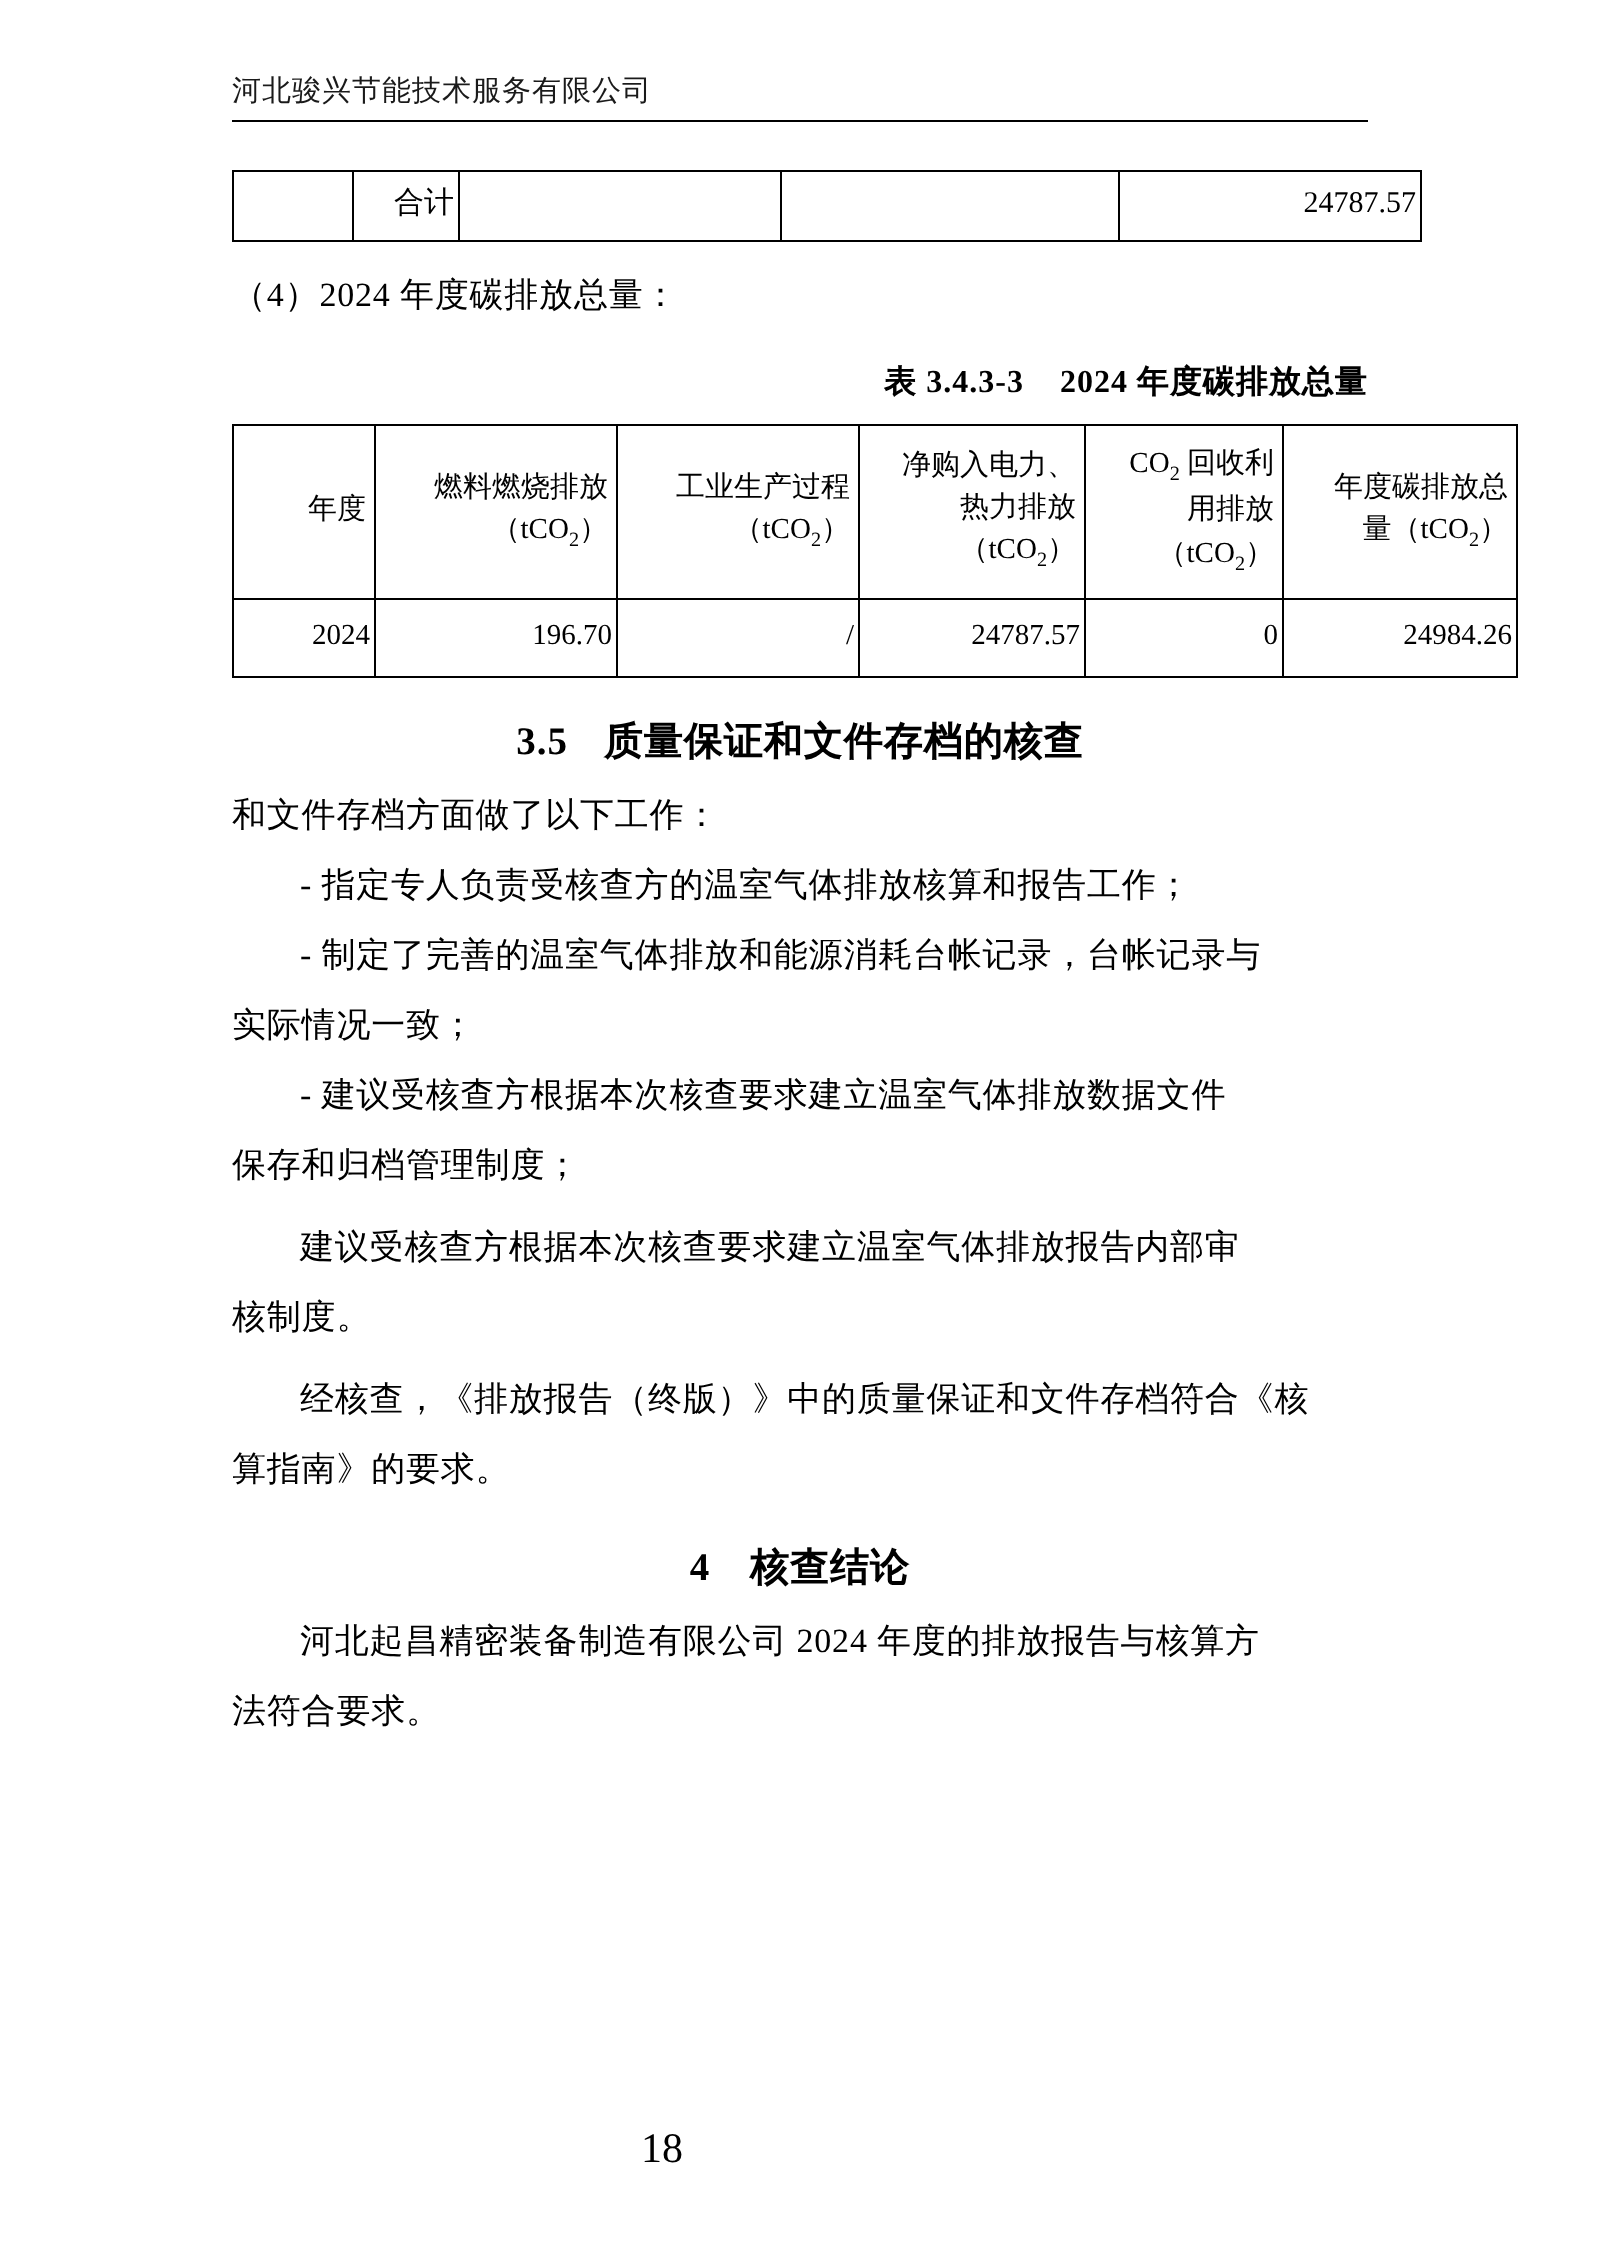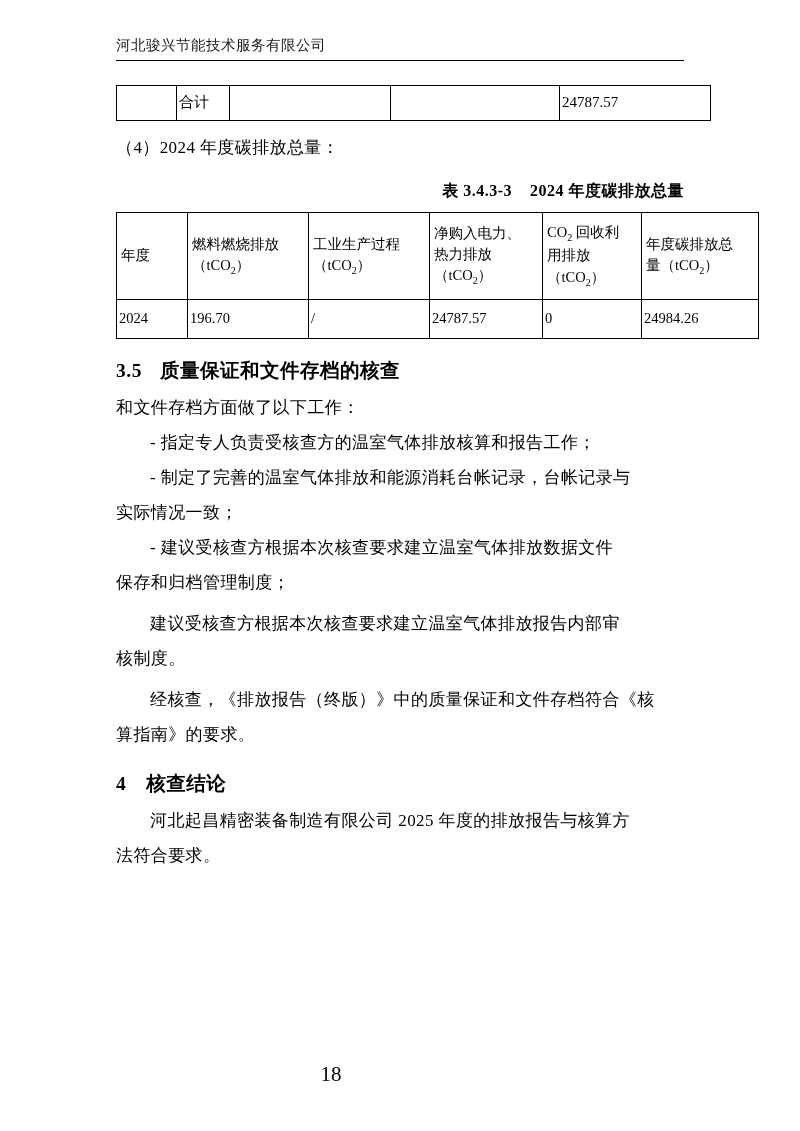--- a/index.html
+++ b/index.html
@@ -33,21 +33,21 @@
     margin-bottom: 0;
   }
   
   table {
     border-collapse: collapse;
     width: 100%;
     table-layout: fixed;
   }
   table td, table th {
     border: 1px solid #000000;
-    text-align: left;
+    text-align: right;
     vertical-align: middle;
     font-weight: normal;
     font-size: 15px;
     padding: 4px 2px;
     line-height: 1.45;
   }
   .top-table {
     margin-top: 24px;
   }
   .top-table td {
@@ -111,20 +111,21 @@
     margin-top: 10px;
     font-size: 17px;
     line-height: 2.0;
     letter-spacing: 0.4px;
   }
   h2.section {
     font-size: 19.5px;
     font-weight: bold;
     margin: 18px 0 6px 0;
     letter-spacing: 0.5px;
+    text-align: center;
   }
   h2.section .num {
     margin-right: 18px;
   }
   h2.section.big .num {
     margin-right: 20px;
   }
   .pagenum {
     position: absolute;
     bottom: 44px;
@@ -214,17 +215,17 @@
   <p class="para">建议受核查方根据本次核查要求建立温室气体排放报告内部审</p>
   <p class="cont">核制度。</p>
   <p class="para">经核查，《排放报告（终版）》中的质量保证和文件存档符合《核</p>
   <p class="cont">算指南》的要求。</p>
 
   <h2 class="section big">
     <span class="num">4</span><span>核查结论</span>
   </h2>
 
 
-  <p class="para">河北起昌精密装备制造有限公司 2025 年度的排放报告与核算方</p>
+  <p class="para">河北起昌精密装备制造有限公司 2024 年度的排放报告与核算方</p>
   <p class="cont">法符合要求。</p>
 
   <div class="pagenum">18</div>
 </div>
 
 </body></html>

